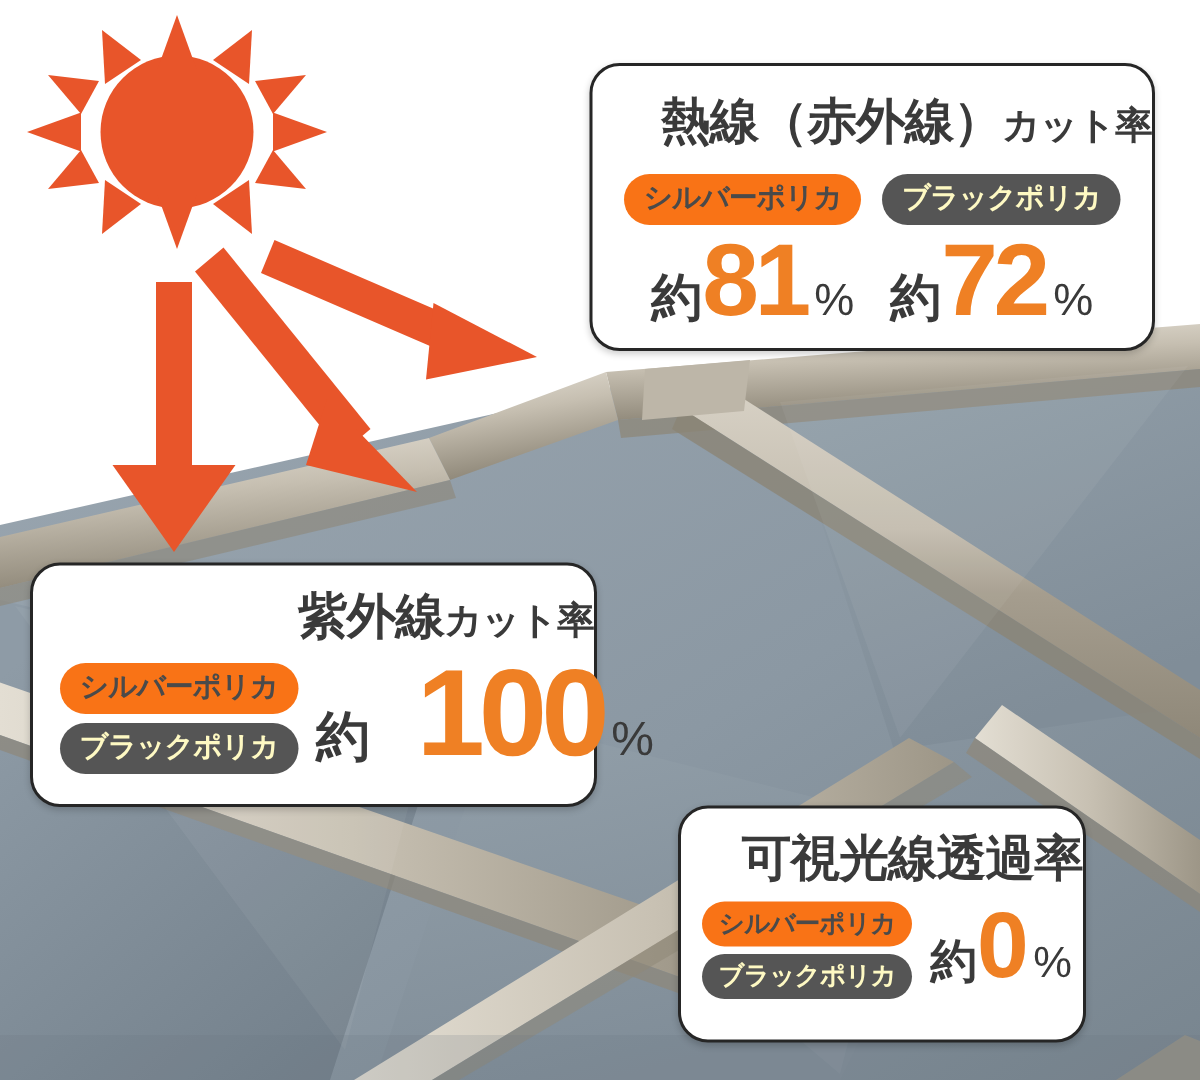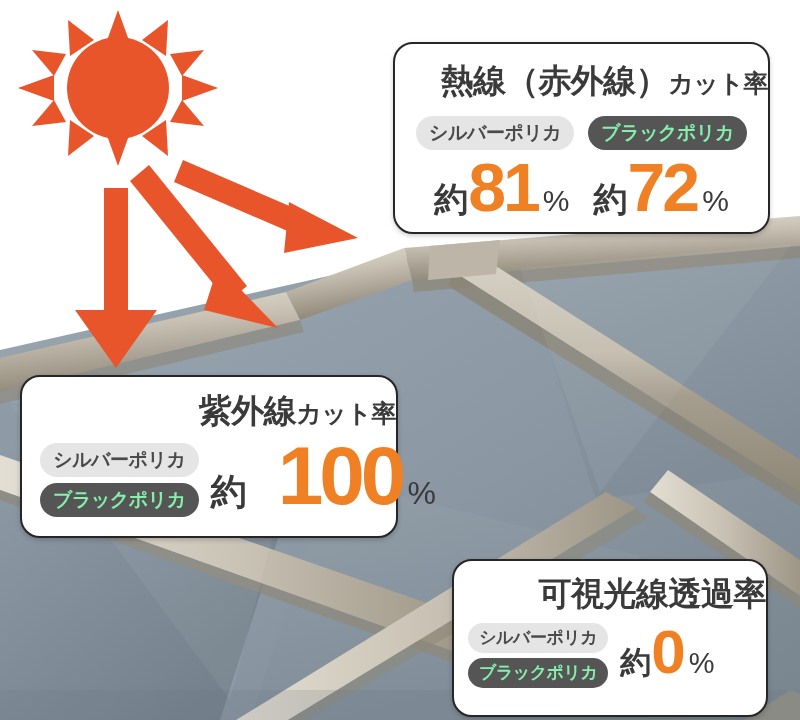--- a/index.html
+++ b/index.html
@@ -54,22 +54,22 @@
   .badge{
     display:inline-block;
     box-sizing:border-box;
     border-radius:999px;
     text-align:center;
     font-weight:700;
     letter-spacing:-.5px;
     white-space:nowrap;
     line-height:1;
   }
-  .badge.silver{background:#e5e5e5;color:#4a4a4a;}
-  .badge.black{background:#555555;color:#86efac;}
+  .badge.silver{background:#f97316;color:#4a4a4a;}
+  .badge.black{background:#555555;color:#fef9c3;}
 
   .value{
     display:flex;
     align-items:baseline;
     white-space:nowrap;
     color:#3a3a3a;
     font-weight:700;
   }
   .value .approx{font-size:34px;letter-spacing:-1px;}
   .value .num{
@@ -100,21 +100,21 @@
     display:flex;align-items:center;margin-top:8px;padding-left:18px;
   }
   #card-uv .pills{display:flex;flex-direction:column;gap:6px;}
   #card-uv .badge{font-size:19px;padding:7px 13px 8px;}
   #card-uv .value{margin-left:12px;}
   #card-uv .value .num{font-size:82px;letter-spacing:-4px;margin-left:32px;}
   #card-uv .value .approx{font-size:36px;}
   #card-uv .value .pct{font-size:32px;}
 
   
-  #card-vis{left:452px;top:559px;width:316px;height:158px;}
+  #card-vis{left:452px;top:537px;width:272px;height:158px;}
   #card-vis .card-title{margin-top:11px;font-size:31px;}
   #card-vis .row{
     display:flex;align-items:center;margin-top:6px;padding-left:14px;
   }
   #card-vis .pills{display:flex;flex-direction:column;gap:5px;}
   #card-vis .badge{font-size:17px;padding:6px 11px 7px;}
   #card-vis .value{margin-left:12px;}
   #card-vis .value .num{font-size:62px;letter-spacing:-2px;}
   #card-vis .value .approx{font-size:31px;}
   #card-vis .value .pct{font-size:29px;}

